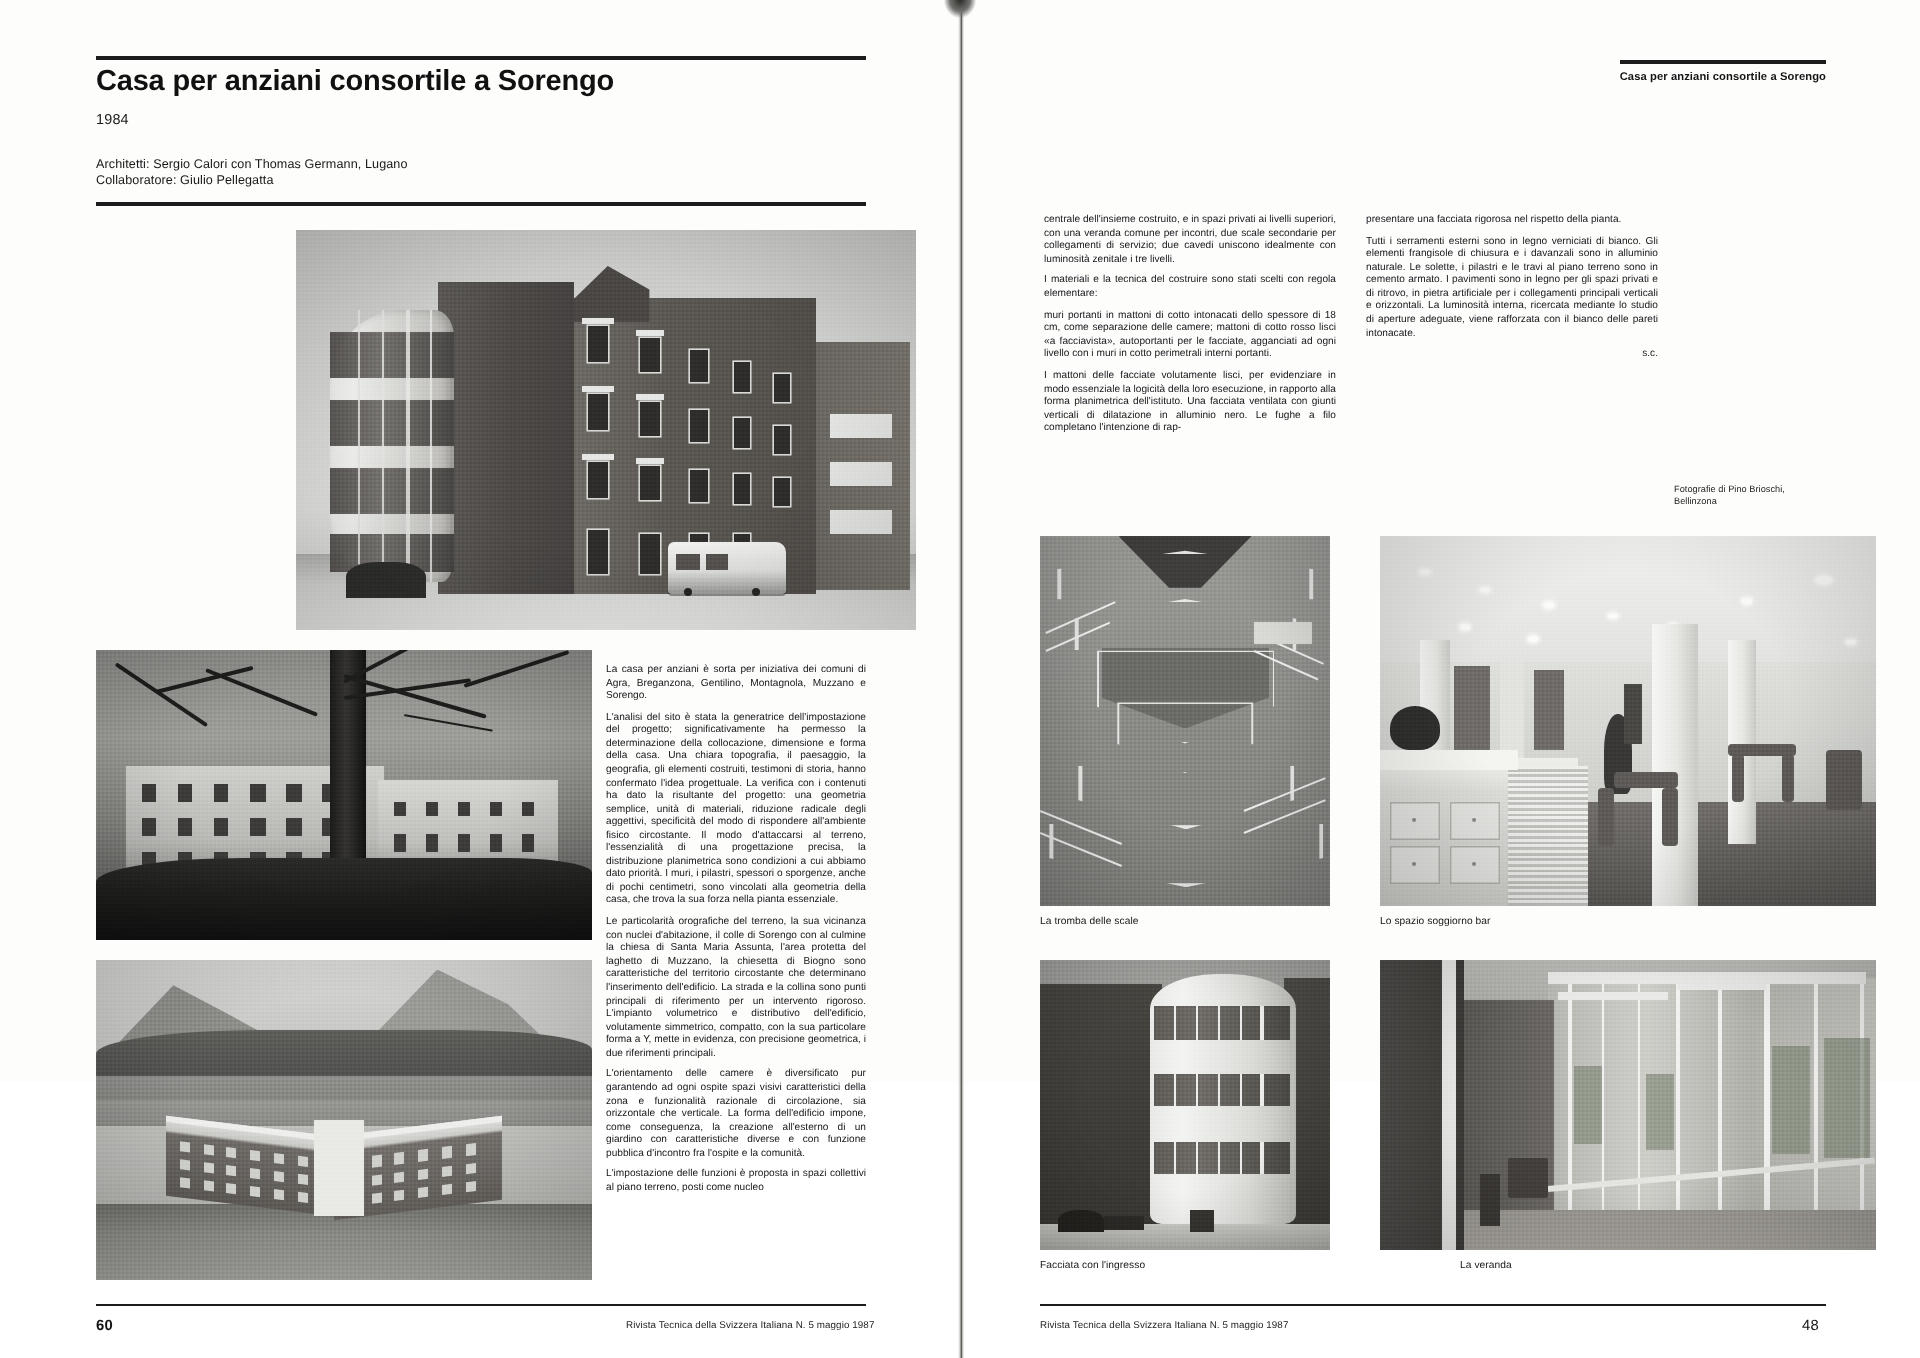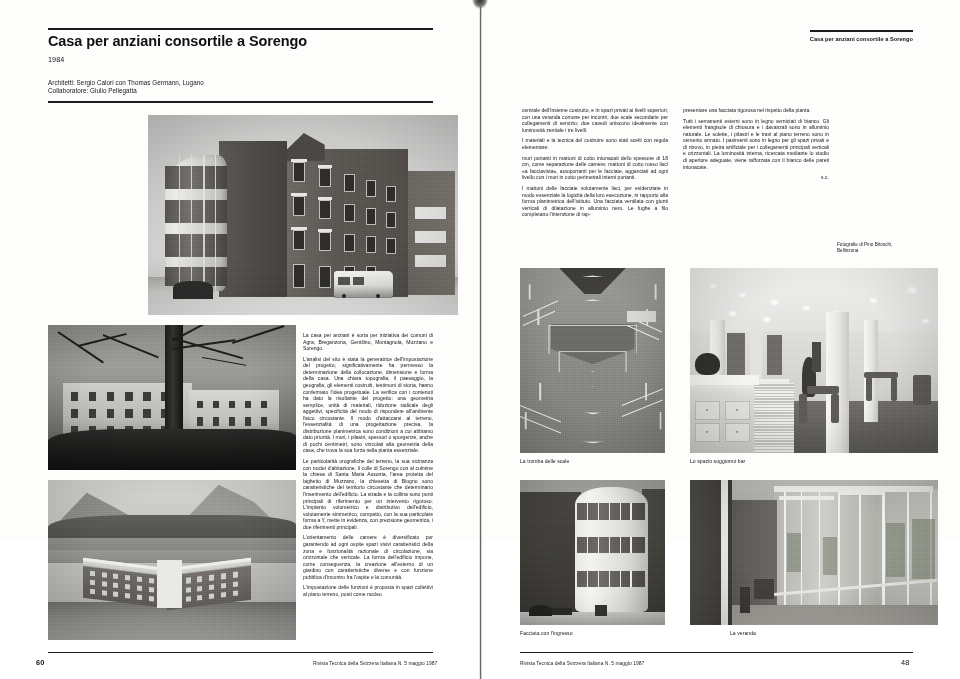--- a/index.html
+++ b/index.html
@@ -417,21 +417,21 @@
 
     <div class="bodycol" style="left:303px;top:332px;width:130px;">
       <p>La casa per anziani è sorta per iniziativa dei comuni di Agra, Breganzona, Gentilino, Montagnola, Muzzano e Sorengo.</p>
       <p>L'analisi del sito è stata la generatrice dell'impostazione del progetto; significativamente ha permesso la determinazione della collocazione, dimensione e forma della casa. Una chiara topografia, il paesaggio, la geografia, gli elementi costruiti, testimoni di storia, hanno confermato l'idea progettuale. La verifica con i contenuti ha dato la risultante del progetto: una geometria semplice, unità di materiali, riduzione radicale degli aggettivi, specificità del modo di rispondere all'ambiente fisico circostante. Il modo d'attaccarsi al terreno, l'essenzialità di una progettazione precisa, la distribuzione planimetrica sono condizioni a cui abbiamo dato priorità. I muri, i pilastri, spessori o sporgenze, anche di pochi centimetri, sono vincolati alla geometria della casa, che trova la sua forza nella pianta essenziale.</p>
       <p>Le particolarità orografiche del terreno, la sua vicinanza con nuclei d'abitazione, il colle di Sorengo con al culmine la chiesa di Santa Maria Assunta, l'area protetta del laghetto di Muzzano, la chiesetta di Biogno sono caratteristiche del territorio circostante che determinano l'inserimento dell'edificio. La strada e la collina sono punti principali di riferimento per un intervento rigoroso. L'impianto volumetrico e distributivo dell'edificio, volutamente simmetrico, compatto, con la sua particolare forma a Y, mette in evidenza, con precisione geometrica, i due riferimenti principali.</p>
       <p>L'orientamento delle camere è diversificato pur garantendo ad ogni ospite spazi visivi caratteristici della zona e funzionalità razionale di circolazione, sia orizzontale che verticale. La forma dell'edificio impone, come conseguenza, la creazione all'esterno di un giardino con caratteristiche diverse e con funzione pubblica d'incontro fra l'ospite e la comunità.</p>
       <p>L'impostazione delle funzioni è proposta in spazi collettivi al piano terreno, posti come nucleo</p>
     </div>
 
     <div class="rule" style="left:48px;top:652px;width:385px;height:1.4px;"></div>
-    <div class="folio" style="left:36px;top:658px;font-weight:bold;">60</div>
+    <div class="folio" style="left:48px;top:658px;font-weight:bold;">60</div>
     <div class="colophon" style="left:313px;top:661px;">Rivista Tecnica della Svizzera Italiana N. 5 maggio 1987</div>
   </div>
 
   <div class="page page-right">
 
     <div class="rule" style="left:330px;top:30px;width:103px;height:1.6px;"></div>
     <div class="runhead" style="left:283px;top:36px;width:150px;">Casa per anziani consortile a Sorengo</div>
 
     <div class="bodycol" style="left:42px;top:107px;width:146px;">
       <p>centrale dell'insieme costruito, e in spazi privati ai livelli superiori, con una veranda comune per incontri, due scale secondarie per collegamenti di servizio; due cavedi uniscono idealmente con luminosità zenitale i tre livelli.</p>

